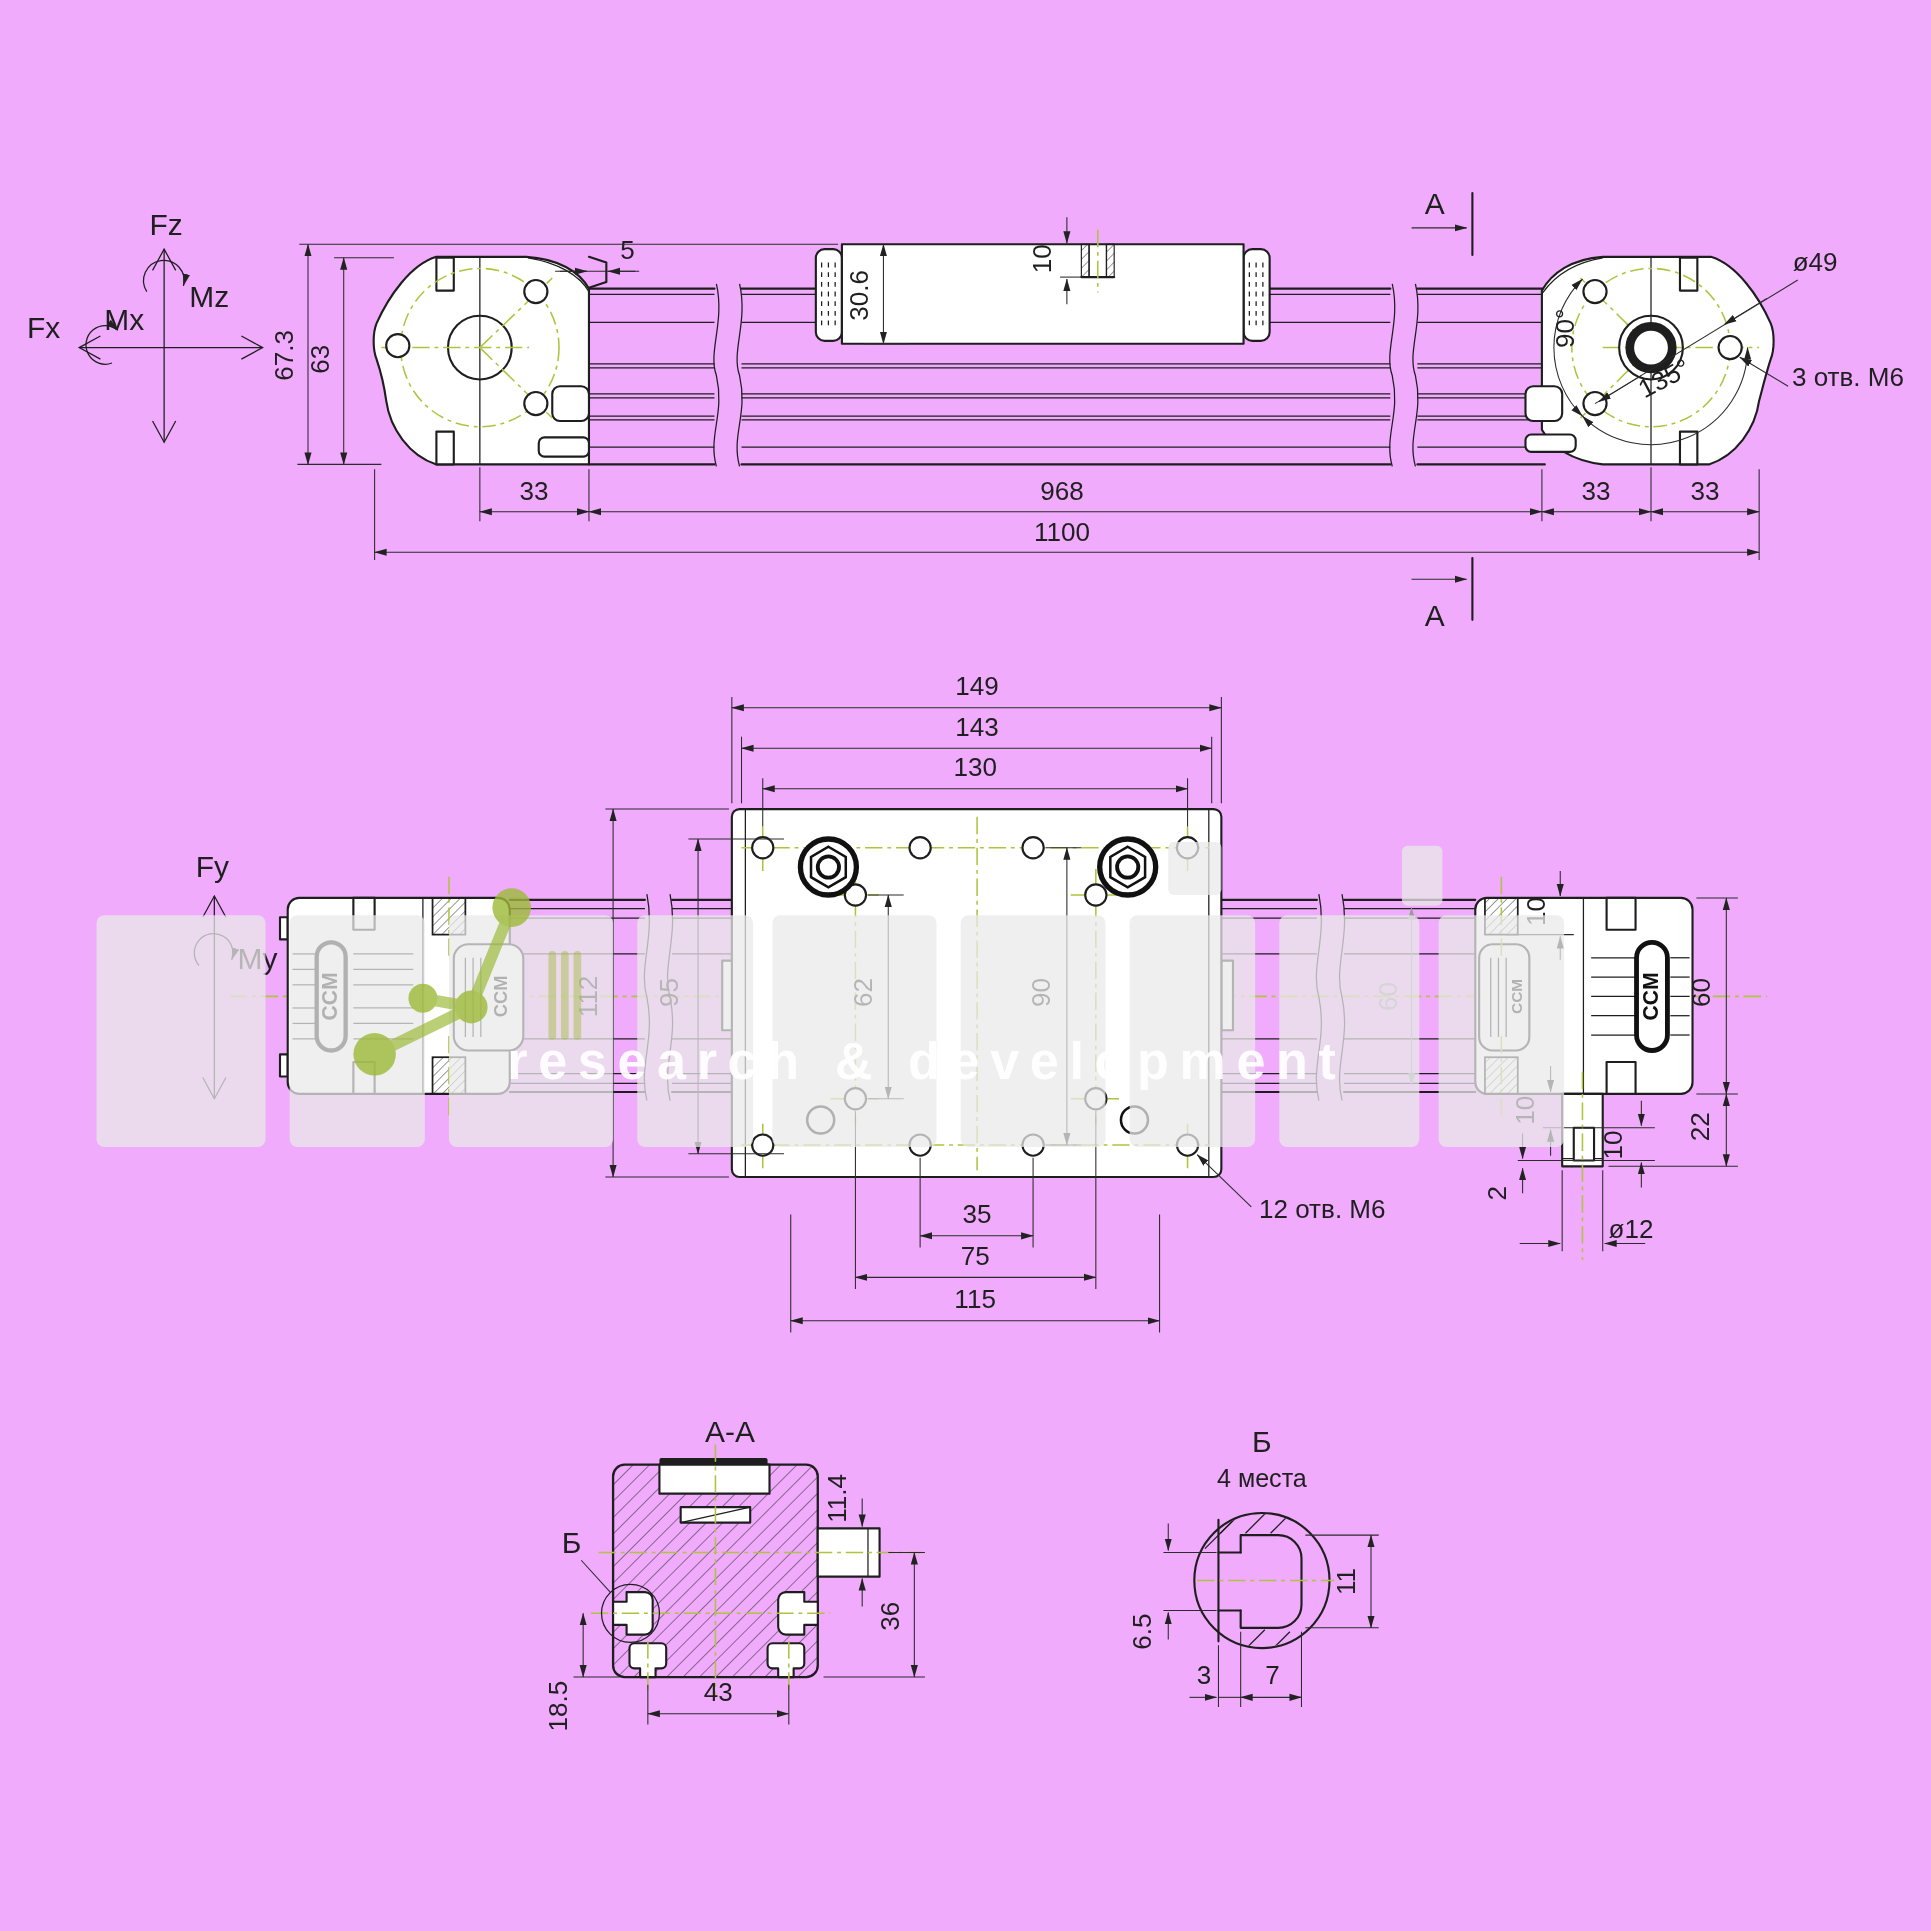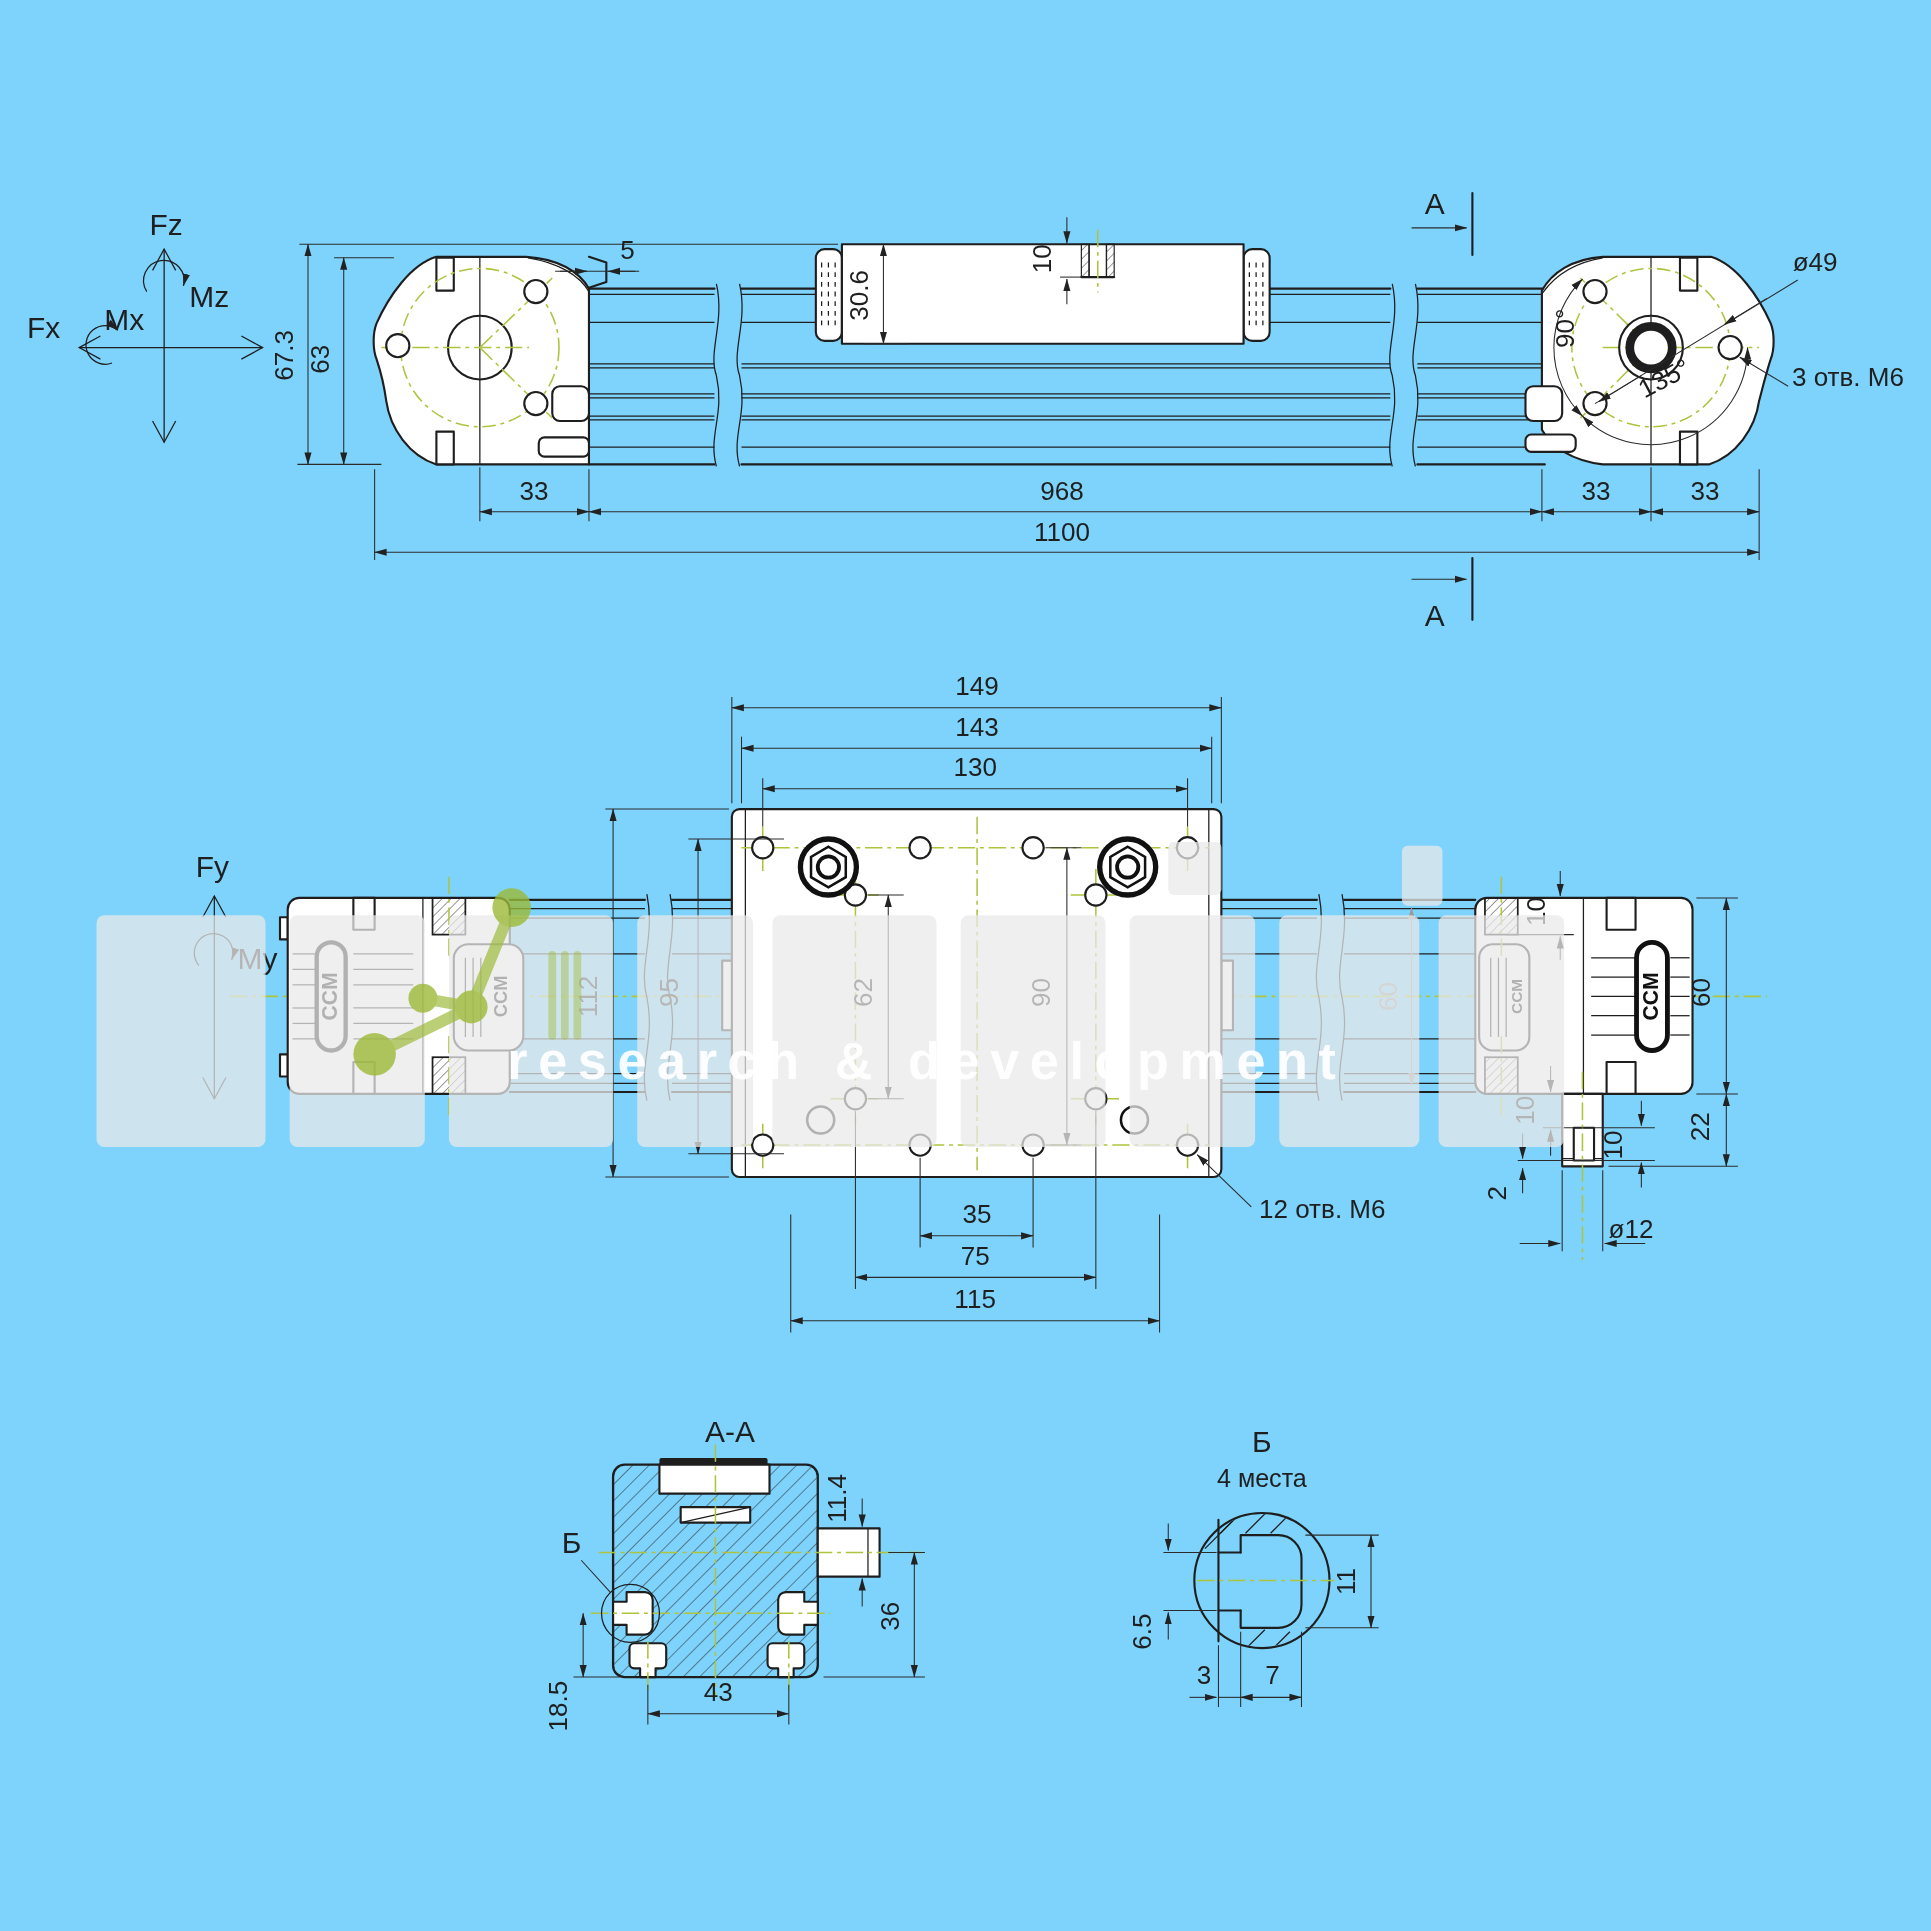--- a/index.html
+++ b/index.html
@@ -1,16 +1,16 @@
 <!DOCTYPE html>
 <html><head>
 <meta charset="utf-8">
 <style>
   html,body{margin:0;padding:0;background:#fff;}
-  .page{position:relative;width:1931px;height:1931px;background:#7dd3fc;overflow:hidden;}
+  .page{position:relative;width:1931px;height:1931px;background:#f0abfc;overflow:hidden;}
   svg{display:block;}
   .ol{stroke:#1e1e1e;stroke-width:2.2;fill:none;stroke-linejoin:round;stroke-linecap:round;}
   .olf{stroke:#1e1e1e;stroke-width:2.2;fill:#fff;stroke-linejoin:round;}
   .olt{stroke:#1e1e1e;stroke-width:1.3;fill:none;}
   .dim{stroke:#2b2b2b;stroke-width:1.1;fill:none;}
   .dimg{stroke:#9a9a9a;stroke-width:1.1;fill:none;}
   .cl{stroke:#aec43e;stroke-width:1.6;fill:none;stroke-dasharray:18 5 4 5;}
   .clc{stroke:#aec43e;stroke-width:1.6;fill:none;stroke-dasharray:14 5 4 5;}
   .t{font-family:"Liberation Sans",sans-serif;font-size:27px;fill:#1f1f1f;}
   .tg{font-family:"Liberation Sans",sans-serif;font-size:27px;fill:#9a9a9a;}

